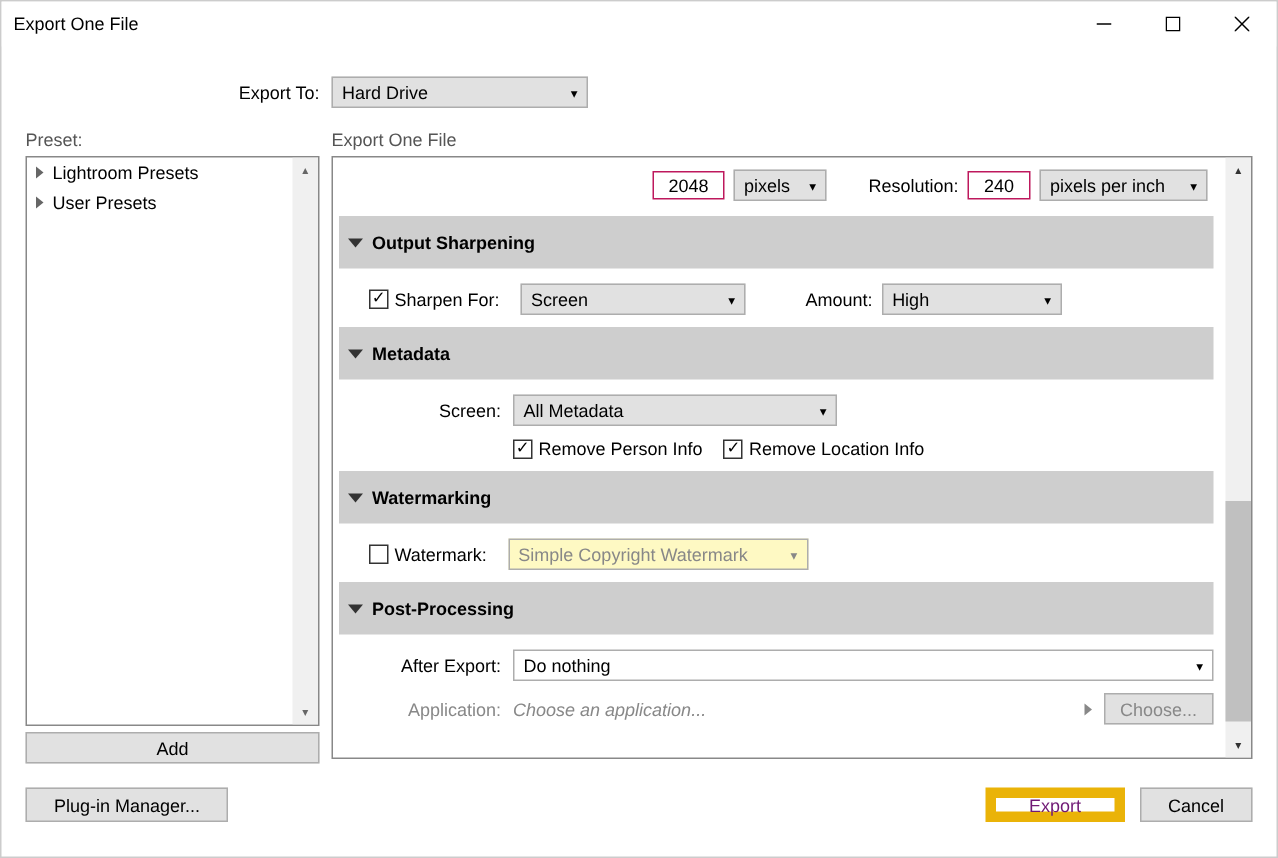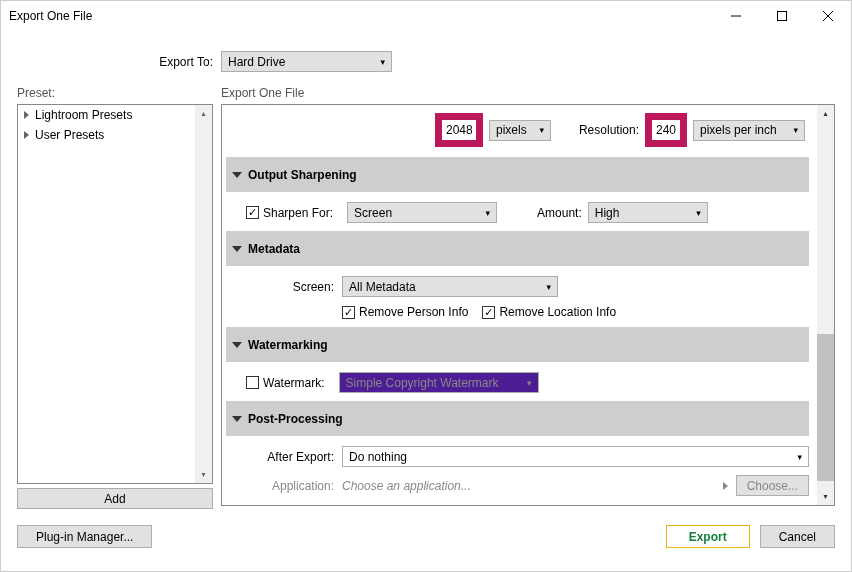--- a/index.html
+++ b/index.html
@@ -39,21 +39,21 @@
   .export-to-row .lbl { width: 204px; text-align: right; padding-right: 8px; }
   .select {
     display: inline-flex; align-items: center; justify-content: space-between;
     border: 1px solid #adadad;
     background: #e1e1e1;
     height: 21px;
     padding: 0 6px;
     font-size: 12px;
     position: relative;
   }
-  .select.disabled { color: #888; background: #4c1d95; }
+  .select.disabled { color: #888; background: #fef9c3; }
   .select .chev { margin-left: 8px; font-size: 9px; }
   .cols {
     display: flex;
     gap: 8px;
   }
   .preset-col { width: 196px; }
   .sect-label { color: #555; font-size: 12px; margin-bottom: 4px; }
   .preset-box {
     border: 1px solid #888;
     background: #fff;
@@ -107,25 +107,25 @@
     padding: 8px 8px 8px 4px;
     overflow: hidden;
   }
   .top-row {
     display: flex; align-items: center; justify-content: flex-end;
     gap: 6px;
     margin-bottom: 10px;
     padding-right: 4px;
   }
   .input {
-    border: 7px solid #be185d;
-    height: 34px;
+    border: 1px solid #be185d;
+    height: 19px;
     padding: 0 4px;
     font-size: 12px;
-    text-align: left;
+    text-align: center;
     background: #fff;
   }
   .section-head {
     display: flex; align-items: center;
     background: #cecece;
     height: 35px;
     font-weight: bold;
     font-size: 12px;
     padding: 0 6px;
     margin-bottom: 10px;
@@ -174,26 +174,25 @@
     position: absolute; left: 0; right: 0;
     top: 58%; height: 40%;
     background: #c0c0c0;
   }
   .footer {
     display: flex; align-items: center;
     margin-top: 16px;
   }
   .footer .spacer { flex: 1; }
   .btn.primary {
-    border: 1px solid #eab308;
+    border: 7px solid #eab308;
     background: #fff;
     padding: 0 22px;
     height: 23px;
-    color: #15803d;
-    font-weight: bold;
+    color: #701a75;
   }
   .btn.normal {
     background: #e1e1e1;
     padding: 0 18px;
     height: 23px;
   }
   .hidden-chev-right {
     display:inline-block;width:0;height:0;
     border-top:4px solid transparent;border-bottom:4px solid transparent;
     border-left:5px solid #888;margin-left:8px;

